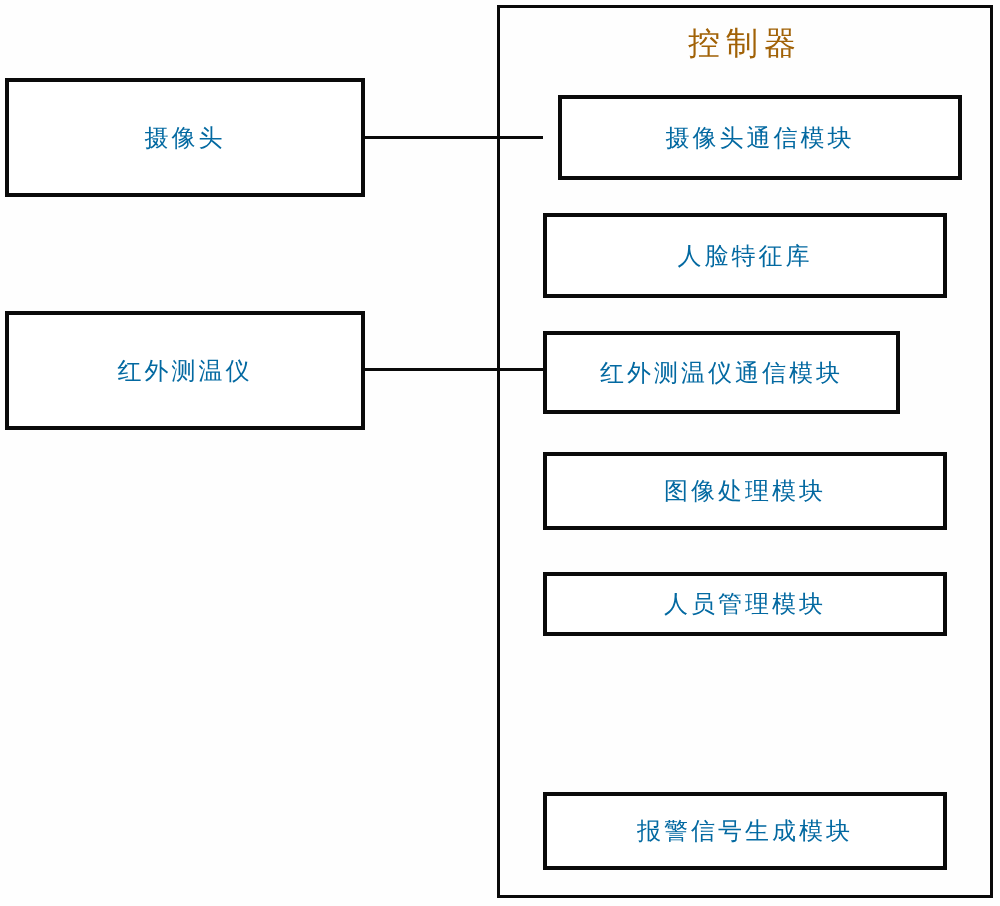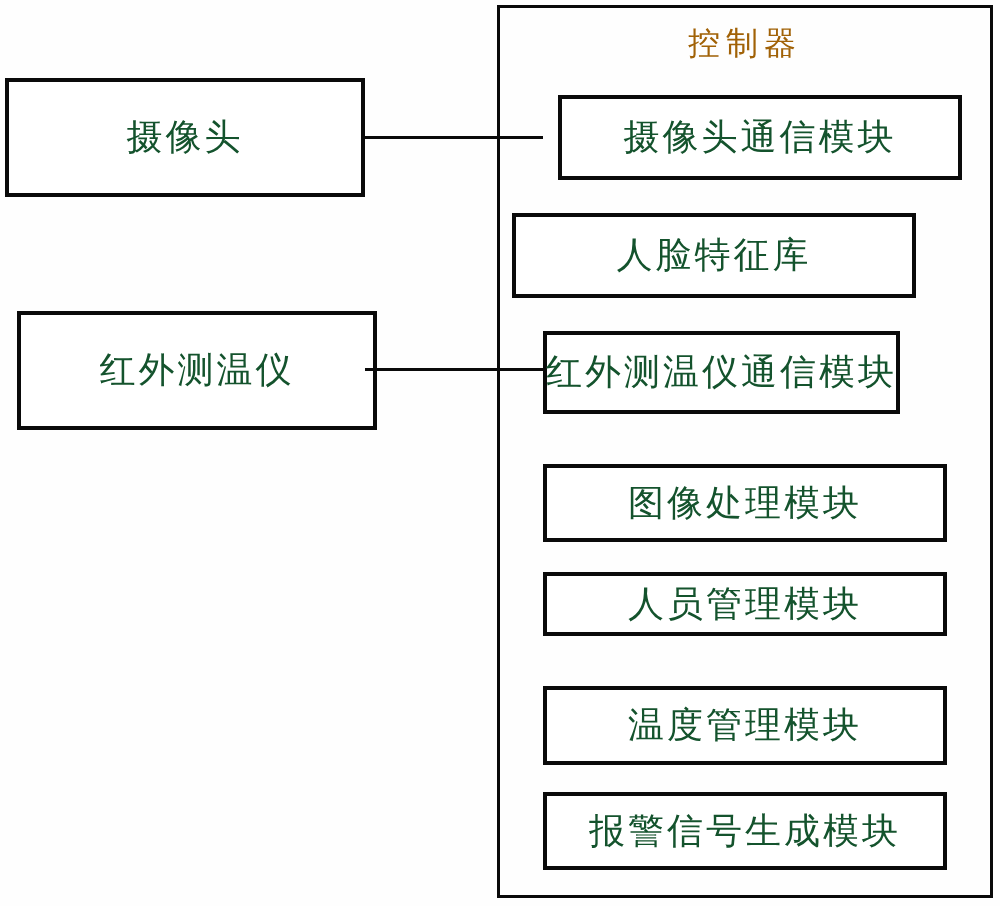--- a/index.html
+++ b/index.html
@@ -29,22 +29,22 @@
   .module-box {
     border: 4px solid #0a0a0a;
   }
   .outer-box {
     position: absolute;
     box-sizing: border-box;
     border: 3px solid #0a0a0a;
     background: transparent;
   }
   .label {
-    font-size: 36px;
-    color: #14532d;
+    font-size: 24px;
+    color: #0369a1;
     letter-spacing: 3px;
     white-space: nowrap;
     text-align: left;
   }
   .controller-title {
     position: absolute;
     top: 14px;
     left: 0;
     right: 0;
     text-align: center;
@@ -60,52 +60,49 @@
 </style>
 </head>
 <body>
 
 <div class="canvas">
 
   <div class="box device-box" style="left:5px; top:78px; width:360px; height:119px;">
     <span class="label">摄像头</span>
   </div>
 
-  <div class="box device-box" style="left:5px; top:311px; width:360px; height:119px;margin-left:12px;">
+  <div class="box device-box" style="left:5px; top:311px; width:360px; height:119px;">
     <span class="label">红外测温仪</span>
   </div>
 
   <div class="connector" style="left:365px; top:136px; width:178px;"></div>
   <div class="connector" style="left:365px; top:368px; width:178px;"></div>
 
   <div class="outer-box" style="left:497px; top:5px; width:496px; height:893px;">
     <div class="controller-title">控制器</div>
   </div>
 
   <div class="box module-box" style="left:543px; top:95px; width:404px; height:85px;margin-left:15px;">
     <span class="label">摄像头通信模块</span>
   </div>
 
-  <div class="box module-box" style="left:512px; top:213px; width:404px; height:85px;">
+  <div class="box module-box" style="left:543px; top:213px; width:404px; height:85px;">
     <span class="label">人脸特征库</span>
   </div>
 
   <div class="box module-box" style="left:543px; top:331px; width:357px; height:83px;">
     <span class="label">红外测温仪通信模块</span>
   </div>
 
-  <div class="box module-box" style="left:543px; top:464px; width:404px; height:78px;">
+  <div class="box module-box" style="left:543px; top:452px; width:404px; height:78px;">
     <span class="label">图像处理模块</span>
   </div>
 
   <div class="box module-box" style="left:543px; top:572px; width:404px; height:64px;">
     <span class="label">人员管理模块</span>
   </div>
 
-  <div class="box module-box" style="left:543px; top:686px; width:404px; height:79px;">
-    <span class="label">温度管理模块</span>
-  </div>
 
   <div class="box module-box" style="left:543px; top:792px; width:404px; height:78px;">
     <span class="label">报警信号生成模块</span>
   </div>
 
 </div>
 
 </body></html>

